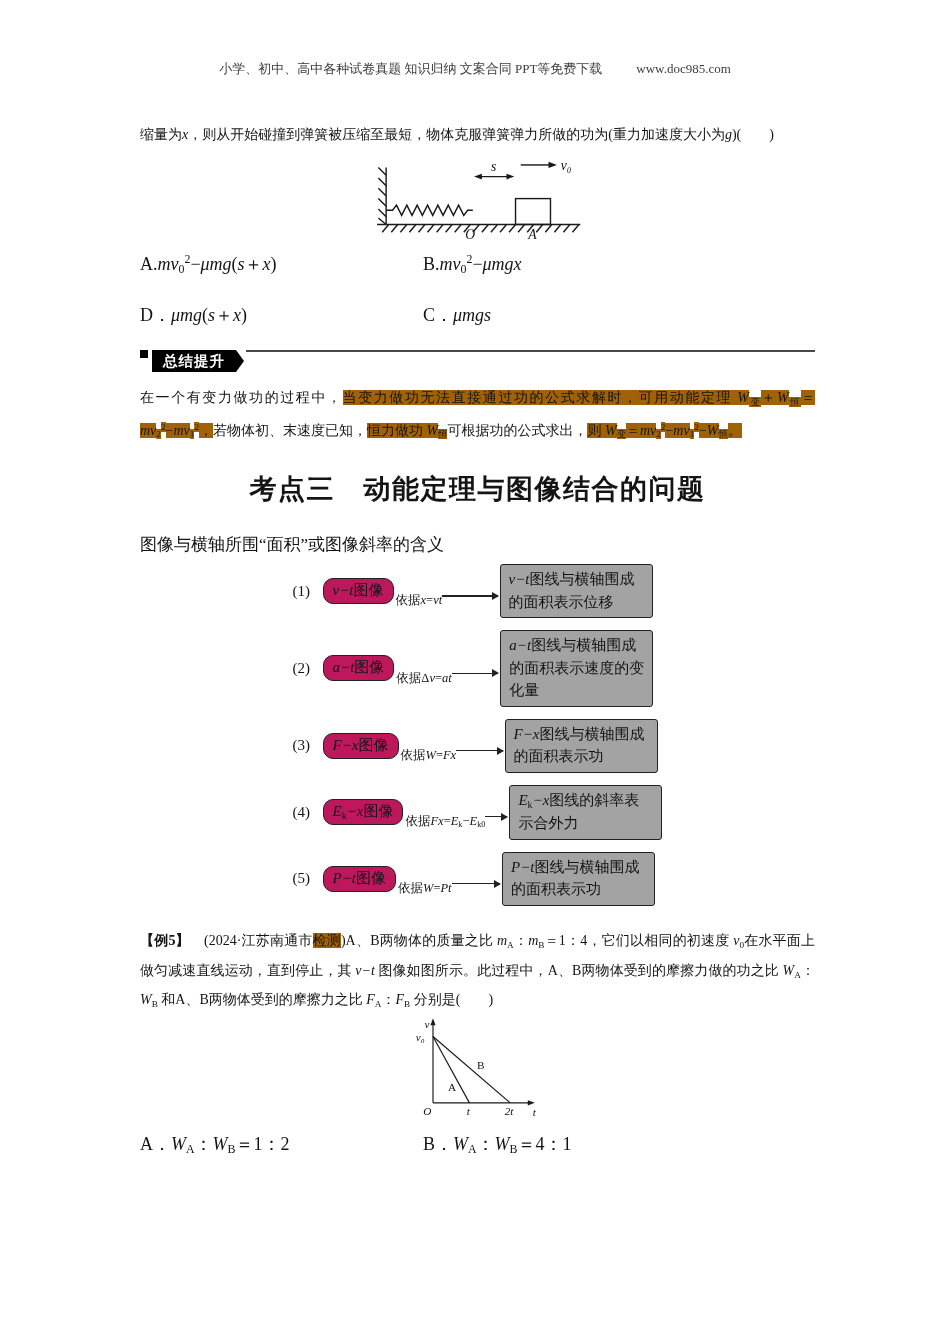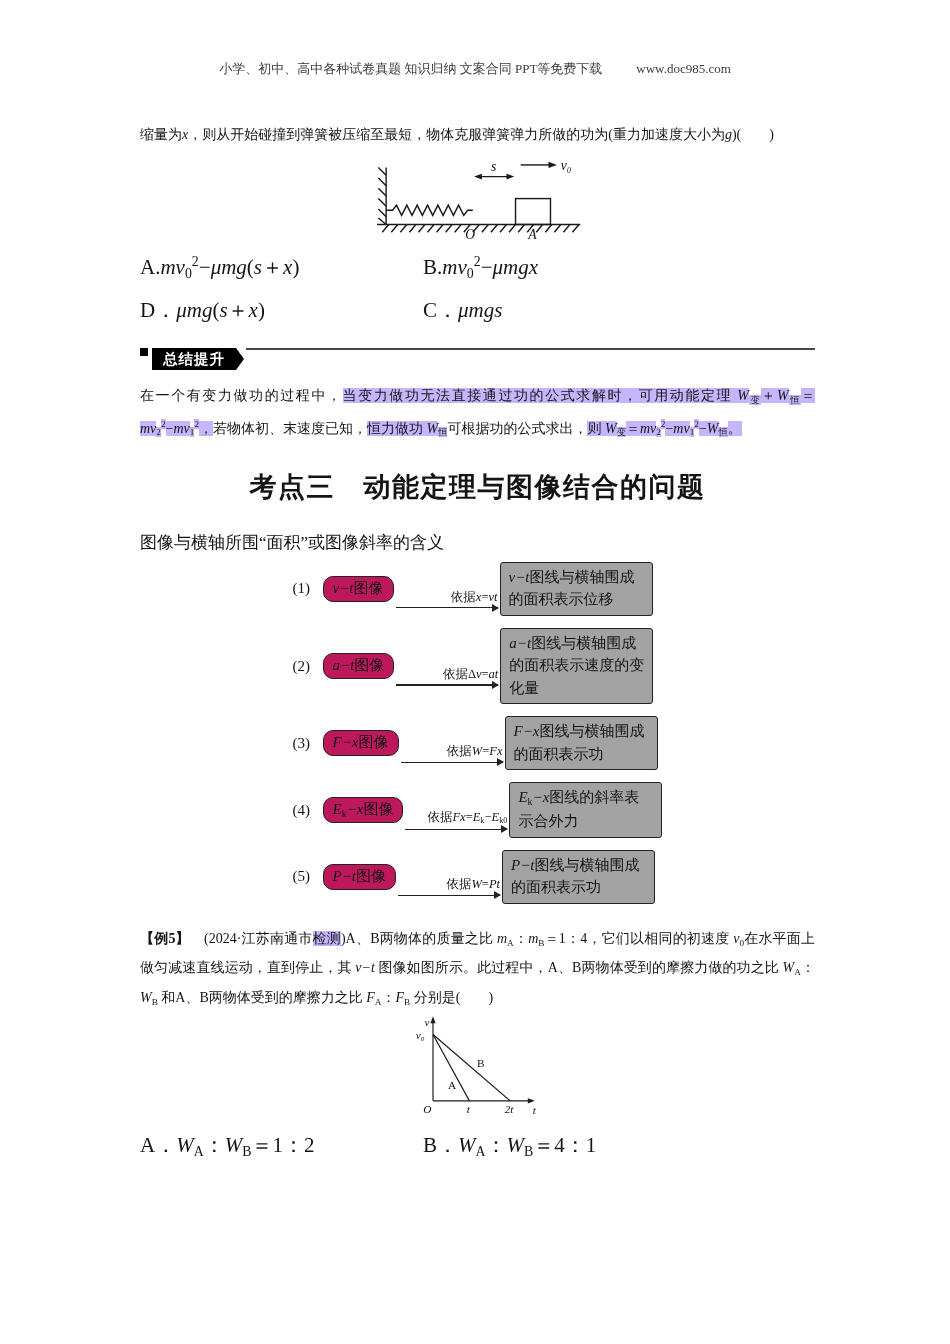--- a/index.html
+++ b/index.html
@@ -11,22 +11,22 @@
   }
   .header {
     padding-top:60px; display:flex; justify-content:center; align-items:baseline;
     gap:34px; font-size:13px; color:#3e3e3e;
   }
   .content { padding:0 135px 0 140px; }
   .para { font-size:14px; line-height:2.12; text-align:justify; }
   .q-stem { margin-top:42px; }
   .diagram { margin-top:2px; text-align:center; }
   .opt-grid {
-    display:grid; grid-template-columns:283px 1fr; row-gap:8px;
-    font-size:21px; line-height:1.65; margin-top:6px;
+    display:grid; grid-template-columns:283px 1fr; row-gap:21px;
+    font-size:18px; line-height:1.65; margin-top:6px;
   }
   
   .summary-bar { display:flex; margin-top:20px; height:22px; }
   .sq { width:8px; height:8px; background:#000; margin-right:4px; flex:none; }
   .summary-label {
     background:#000; color:#fff; font-size:14.5px; font-weight:bold;
     font-family:"Liberation Sans","DejaVu Sans",sans-serif;
     padding:2px 11px 3px; flex:none; letter-spacing:1px;
   }
   .flag {
@@ -43,42 +43,42 @@
   .flow-intro { margin-top:26px; font-size:17px; }
   
   .flowchart { width:-moz-fit-content; width:fit-content; margin:8px auto 0; display:flex; flex-direction:column; gap:12px; }
   .flow-row { display:flex; align-items:center; }
   .flow-num { width:30px; font-size:15px; flex:none; }
   .flow-box {
     border:1.3px solid #222; border-radius:10px; padding:2px 9px 3px;
     font-size:15px; white-space:nowrap; flex:none; background:#be185d;
   }
   .flow-arrowwrap {
-    width:106px; flex:none; display:flex; flex-direction:column;
-    align-items:flex-end; justify-content:flex-end; padding:0 2px;margin-top:20px;
+    width:106px; flex:none; display:flex; flex-direction:row;
+    align-items:flex-start; justify-content:flex-end; padding:0 2px;margin-top:20px;
   }
   .arrow-label { font-size:12.5px; white-space:nowrap; line-height:1.25; }
   .arrow-line { position:relative; width:100%; height:1.2px; background:#222; margin-top:2px; }
   .arrow-line::after {
     content:""; position:absolute; right:-1px; top:-3.4px; width:0; height:0;
     border-left:7px solid #222; border-top:4px solid transparent; border-bottom:4px solid transparent;
   }
   .flow-result {
     width:153px; flex:none; border:1.3px solid #222; border-radius:3px;
     padding:3px 8px 4px; font-size:15px; line-height:1.5; background:#a3a3a3;
   }
   .example { margin-top:20px; }
   .graph { text-align:center; margin-top:0; }
   .final-opts { margin-top:6px; }
   
   .i { font-style:italic; }
   .b { font-weight:bold; }
   .sub { font-size:0.66em; vertical-align:-0.28em; }
   .sup { font-size:0.66em; vertical-align:0.55em; }
-  .hl { background:#c4b5fd; }
+  .hl { background:#a16207; }
   
   svg .st { stroke:#1a1a1a; stroke-width:1.1; fill:none; }
   svg .fl { fill:#1a1a1a; stroke:none; }
   svg text { font-size:10.5px; fill:#111; font-family:"Liberation Serif","DejaVu Serif",serif; }
   svg .it { font-style:italic; }
   svg .mid { text-anchor:middle; }
 </style>
 </head>
 <body>
 

